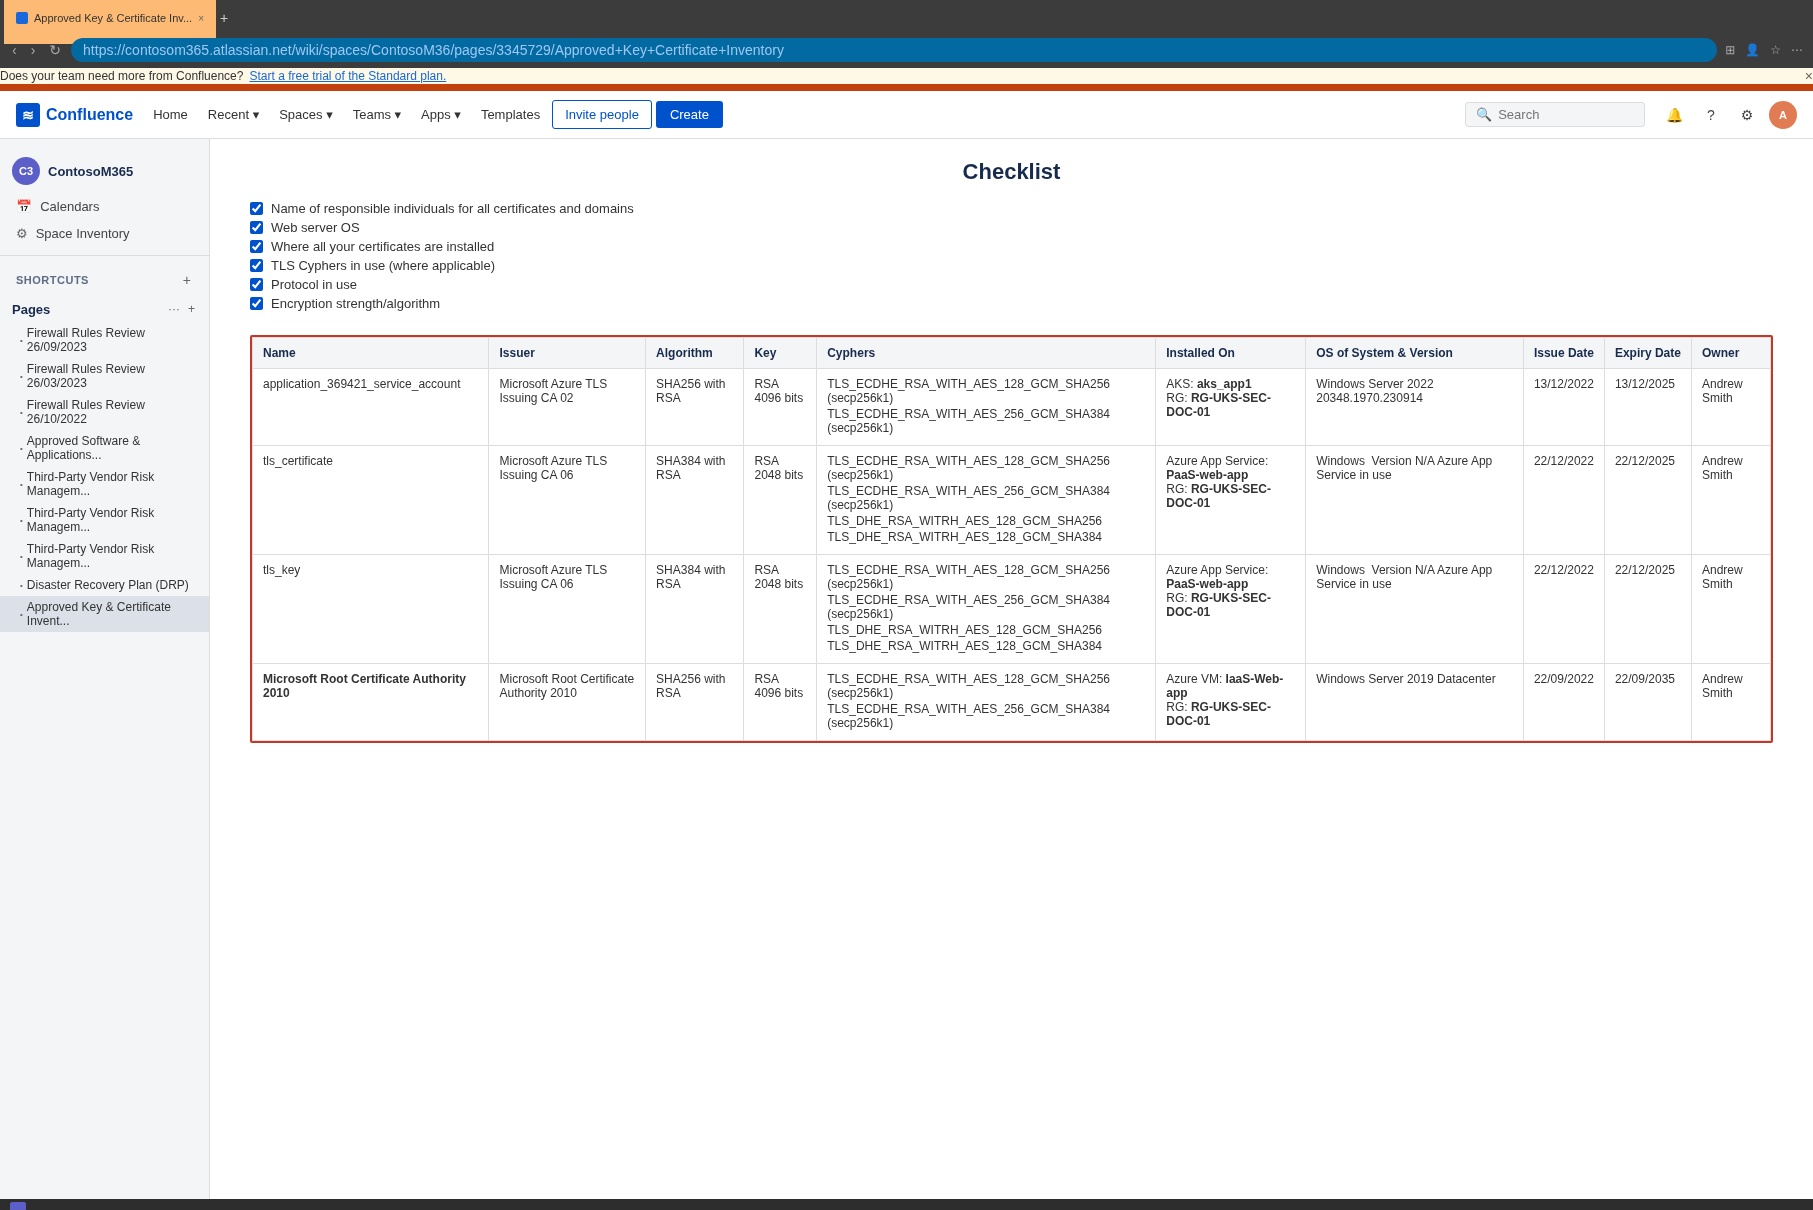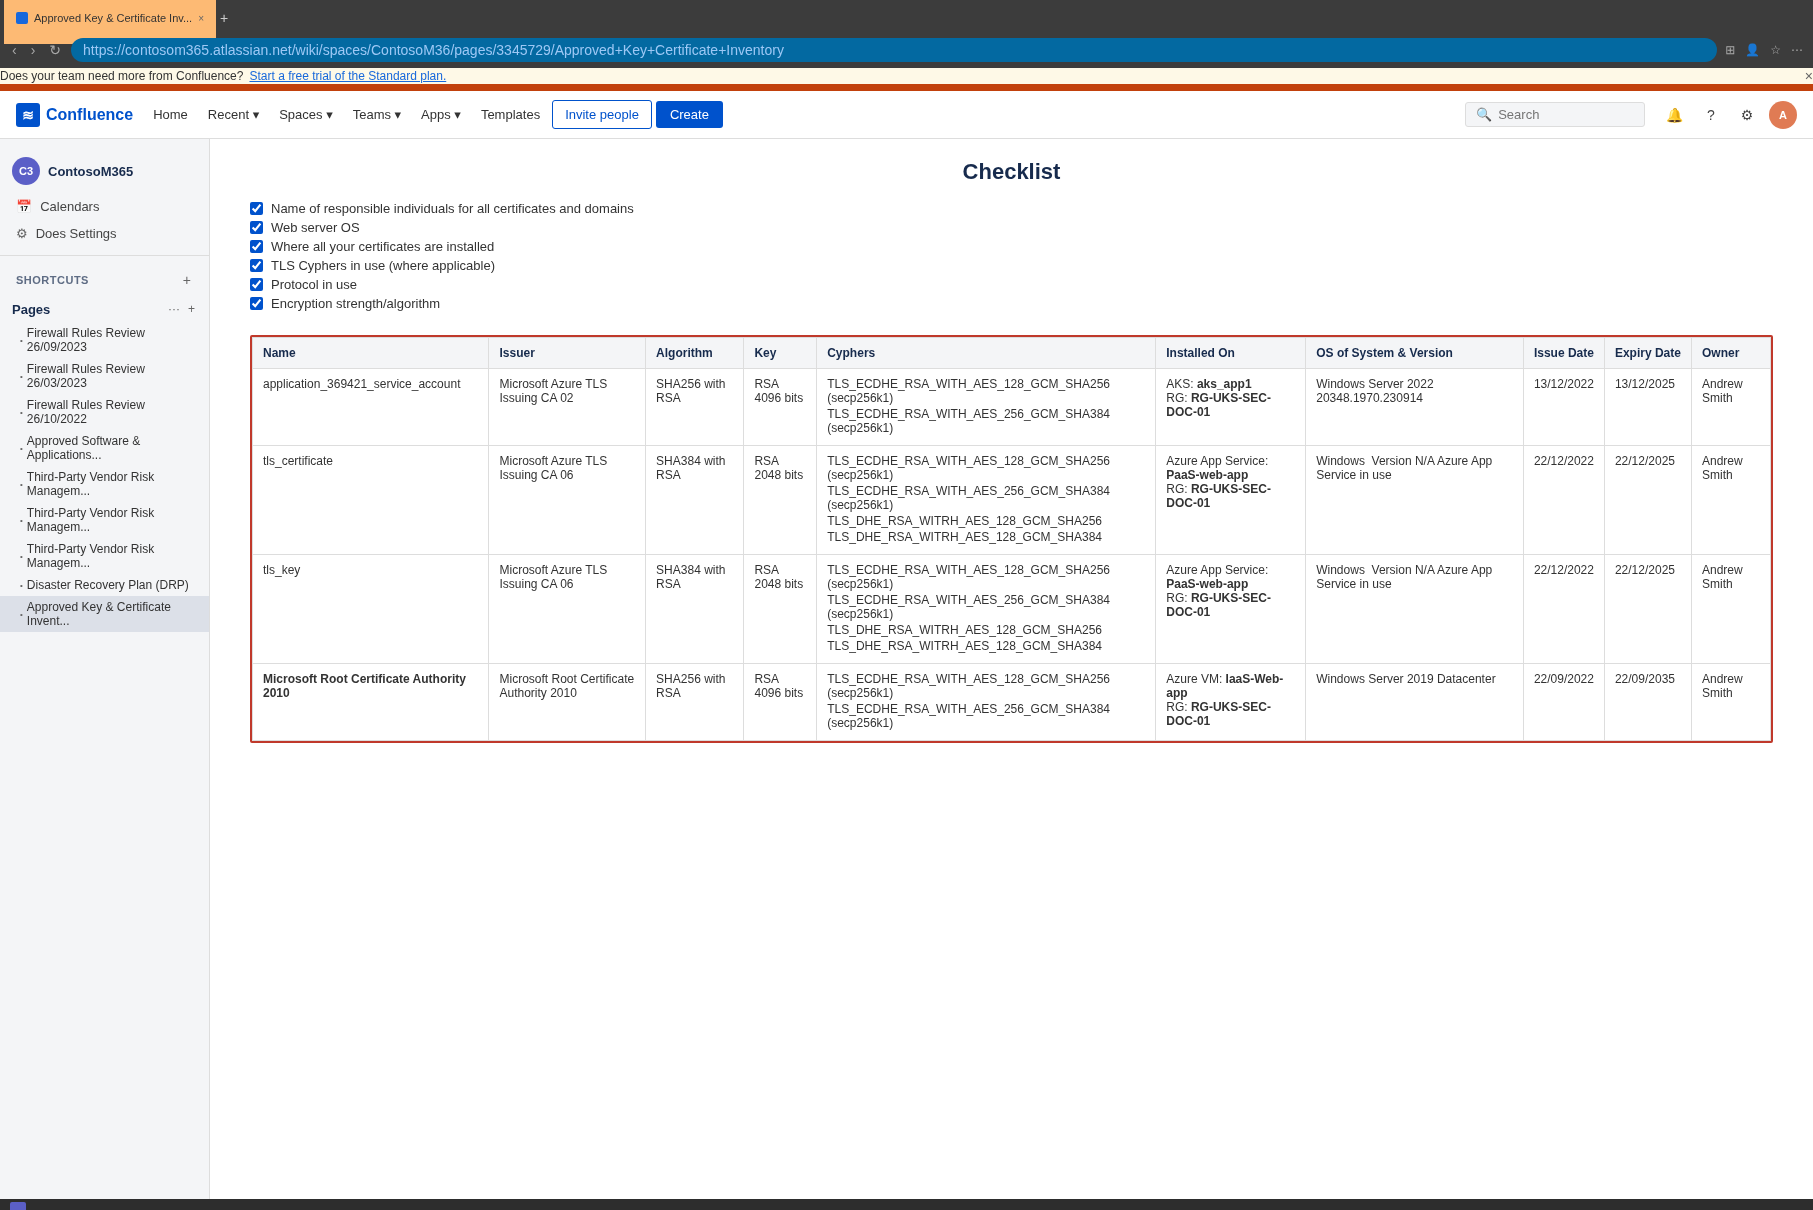--- a/index.html
+++ b/index.html
@@ -151,21 +151,21 @@
     <div class="sidebar-space">
       <div class="space-icon">C3</div>
       <span class="space-name">ContosoM365</span>
     </div>
     <div class="sidebar-item">
       <span class="sidebar-item-icon">📅</span>
       <span>Calendars</span>
     </div>
     <div class="sidebar-item">
       <span class="sidebar-item-icon">⚙</span>
-      <span>Does Settings</span>
+      <span>Space Inventory</span>
     </div>
     <div class="sidebar-divider"></div>
     <div class="sidebar-section">
       <span class="sidebar-section-label">SHORTCUTS</span>
       <div class="sidebar-section-actions">
         <span class="sidebar-action-btn">+</span>
       </div>
     </div>
     <div class="pages-header">
       <span class="pages-label">Pages</span>

